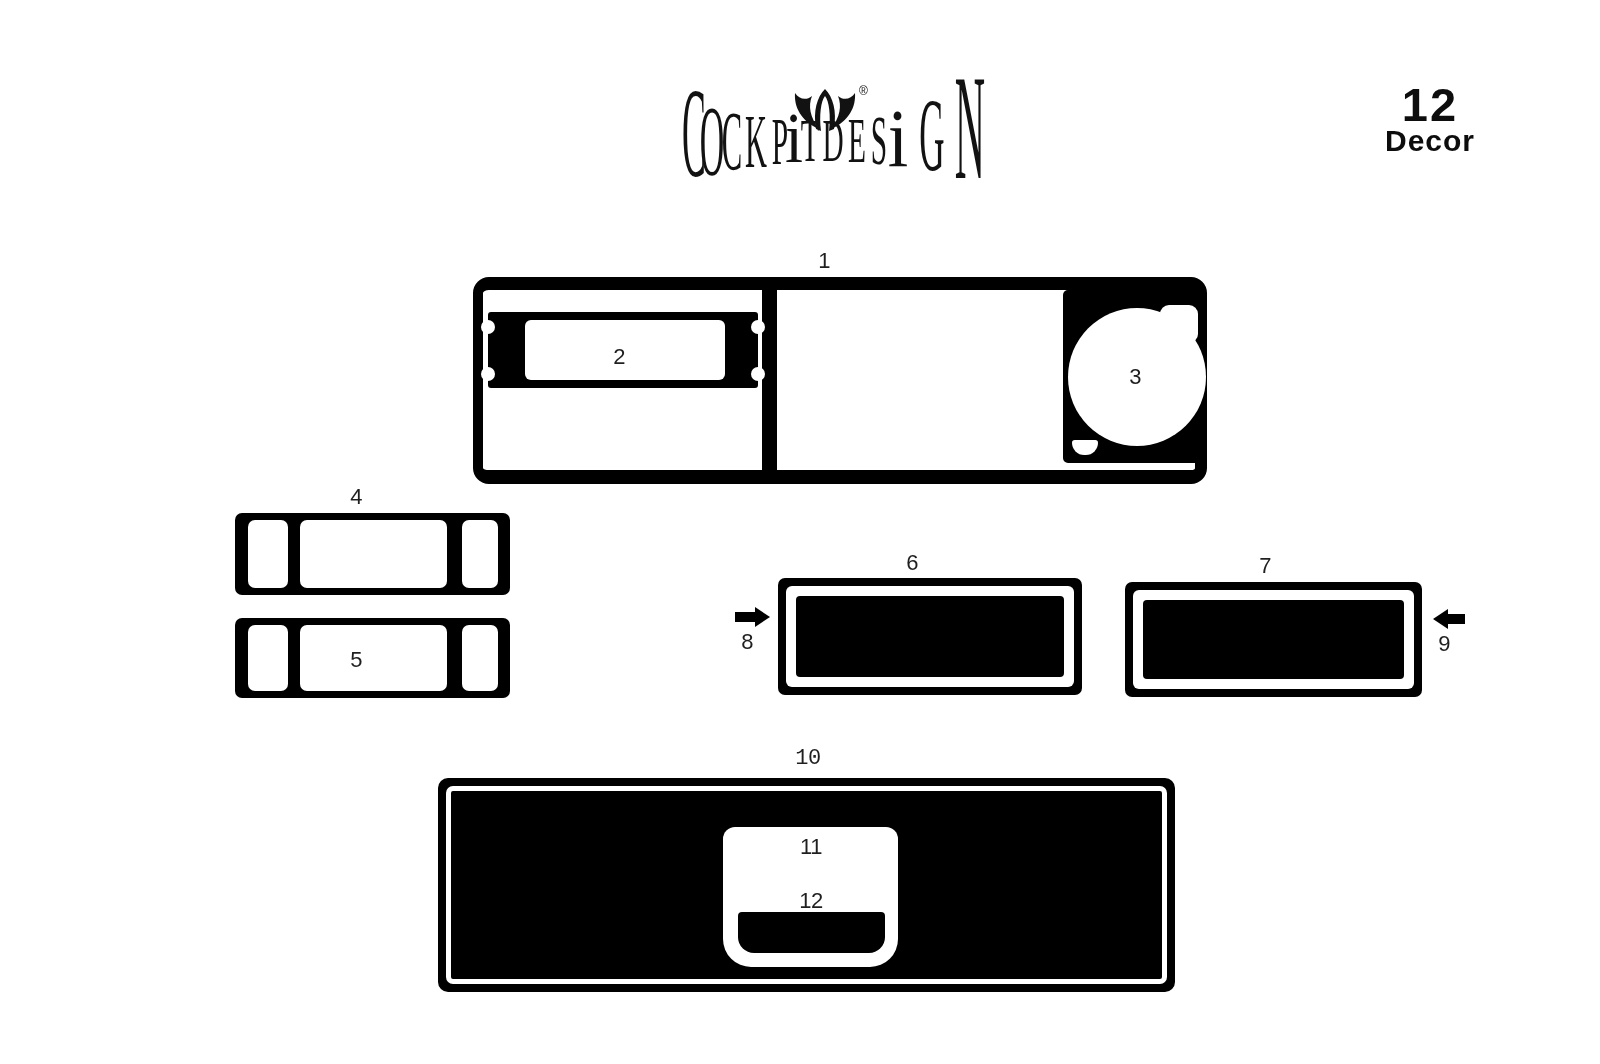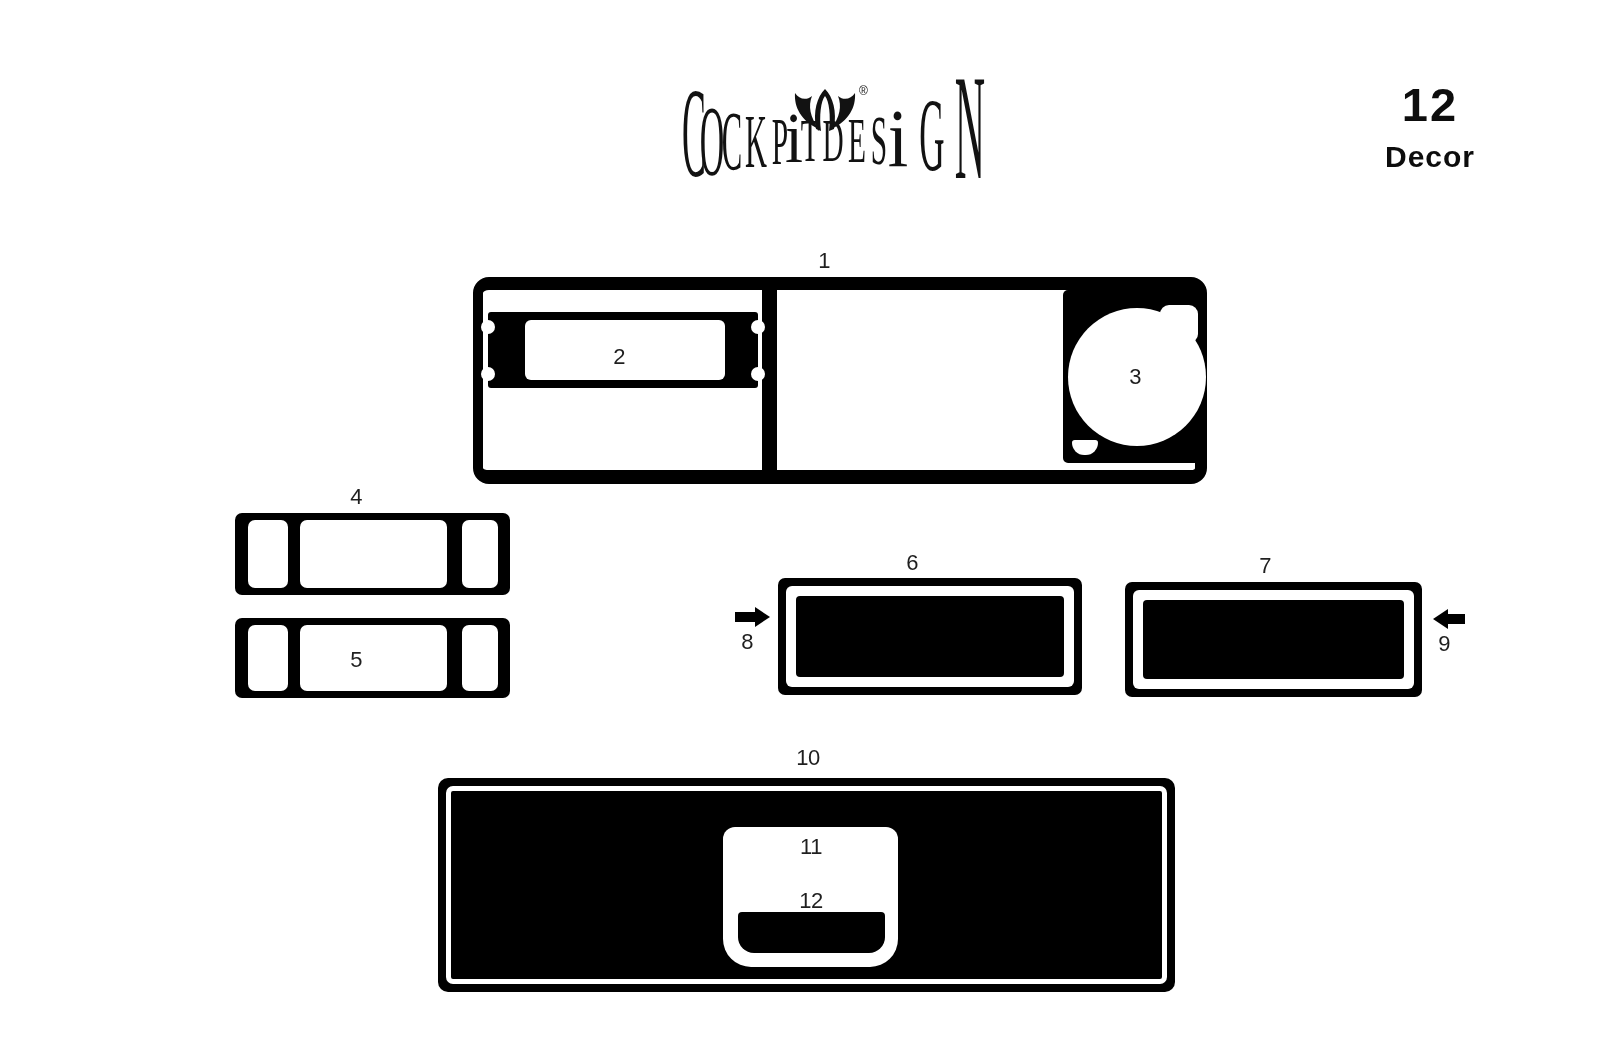--- a/index.html
+++ b/index.html
@@ -7,21 +7,21 @@
     position:relative;width:1600px;height:1064px;background:#ffffff;overflow:hidden;
     font-family:"Liberation Sans",sans-serif;
   }
   
   #brand{position:absolute;left:122px;top:88px;width:200px;text-align:center;color:#141414;}
   #brand .make{font-size:31px;font-weight:700;letter-spacing:1.5px;line-height:1.0;}
   #brand .model{font-size:25px;font-weight:700;line-height:1.05;letter-spacing:1px;}
   #brand .date{font-size:21px;font-weight:700;line-height:1.1;}
   #decor{position:absolute;left:1332px;top:84px;width:196px;text-align:center;color:#0d0d0d;}
   #decor .val{font-size:47px;font-weight:700;line-height:0.9;letter-spacing:2px;}
-  #decor .word{font-size:30px;font-weight:700;line-height:1.0;margin-top:16px;letter-spacing:1px;}
+  #decor .word{font-size:30px;font-weight:700;line-height:1.0;margin-top:0px;letter-spacing:1px;}
   #logo{position:absolute;left:640px;top:68px;width:380px;height:135px;}
   #logo text{font-family:"Liberation Serif",serif;fill:#121212;}
   #logo .reg{font-family:"Liberation Sans",sans-serif;font-size:12px;}
   
   .abs{position:absolute;}
   .blk{position:absolute;background:#000;}
   .wht{position:absolute;background:#fff;}
   .num{
     position:absolute;transform:translate(-50%,-50%);
     font-size:22px;font-weight:400;color:#1f1f1f;letter-spacing:-0.5px;white-space:nowrap;
@@ -59,21 +59,21 @@
   #a9-tail{left:1448px;top:614px;width:17px;height:10px;}
   
   #p10{left:438px;top:778px;width:737px;height:214px;border-radius:10px;}
   #p10-ring{position:absolute;inset:8px;border:5px solid #fff;border-radius:7px;background:transparent;}
   #p11{left:723px;top:827px;width:175px;height:140px;border-radius:12px 12px 28px 28px;}
   #p12{left:15px;top:85px;width:147px;height:41px;border-radius:4px 4px 16px 16px;}
   
   #l1{left:824px;top:261px;}  #l2{left:619px;top:357px;}  #l3{left:1135px;top:377px;}
   #l4{left:356px;top:497px;}  #l5{left:356px;top:660px;}  #l6{left:912px;top:563px;}
   #l7{left:1265px;top:566px;} #l8{left:747px;top:642px;}  #l9{left:1444px;top:644px;}
-  #l10{left:808px;top:758px;} #l11{left:811px;top:847px;} #l12{left:811px;top:901px;}
+  #l10{left:808px;top:758px;font-family:Liberation Mono, monospace;} #l11{left:811px;top:847px;} #l12{left:811px;top:901px;}
 </style>
 </head>
 <body>
 
 <div id="canvas">
 
 
   <svg id="logo" viewBox="0 0 380 135">
     <g transform="translate(185,41)" fill="#121212">
       <path d="M -30 -16 C -31 -2 -24 12 -6 20 C -15 8 -17 -3 -13 -13 C -19 -8 -26 -10 -30 -16 Z"></path>

